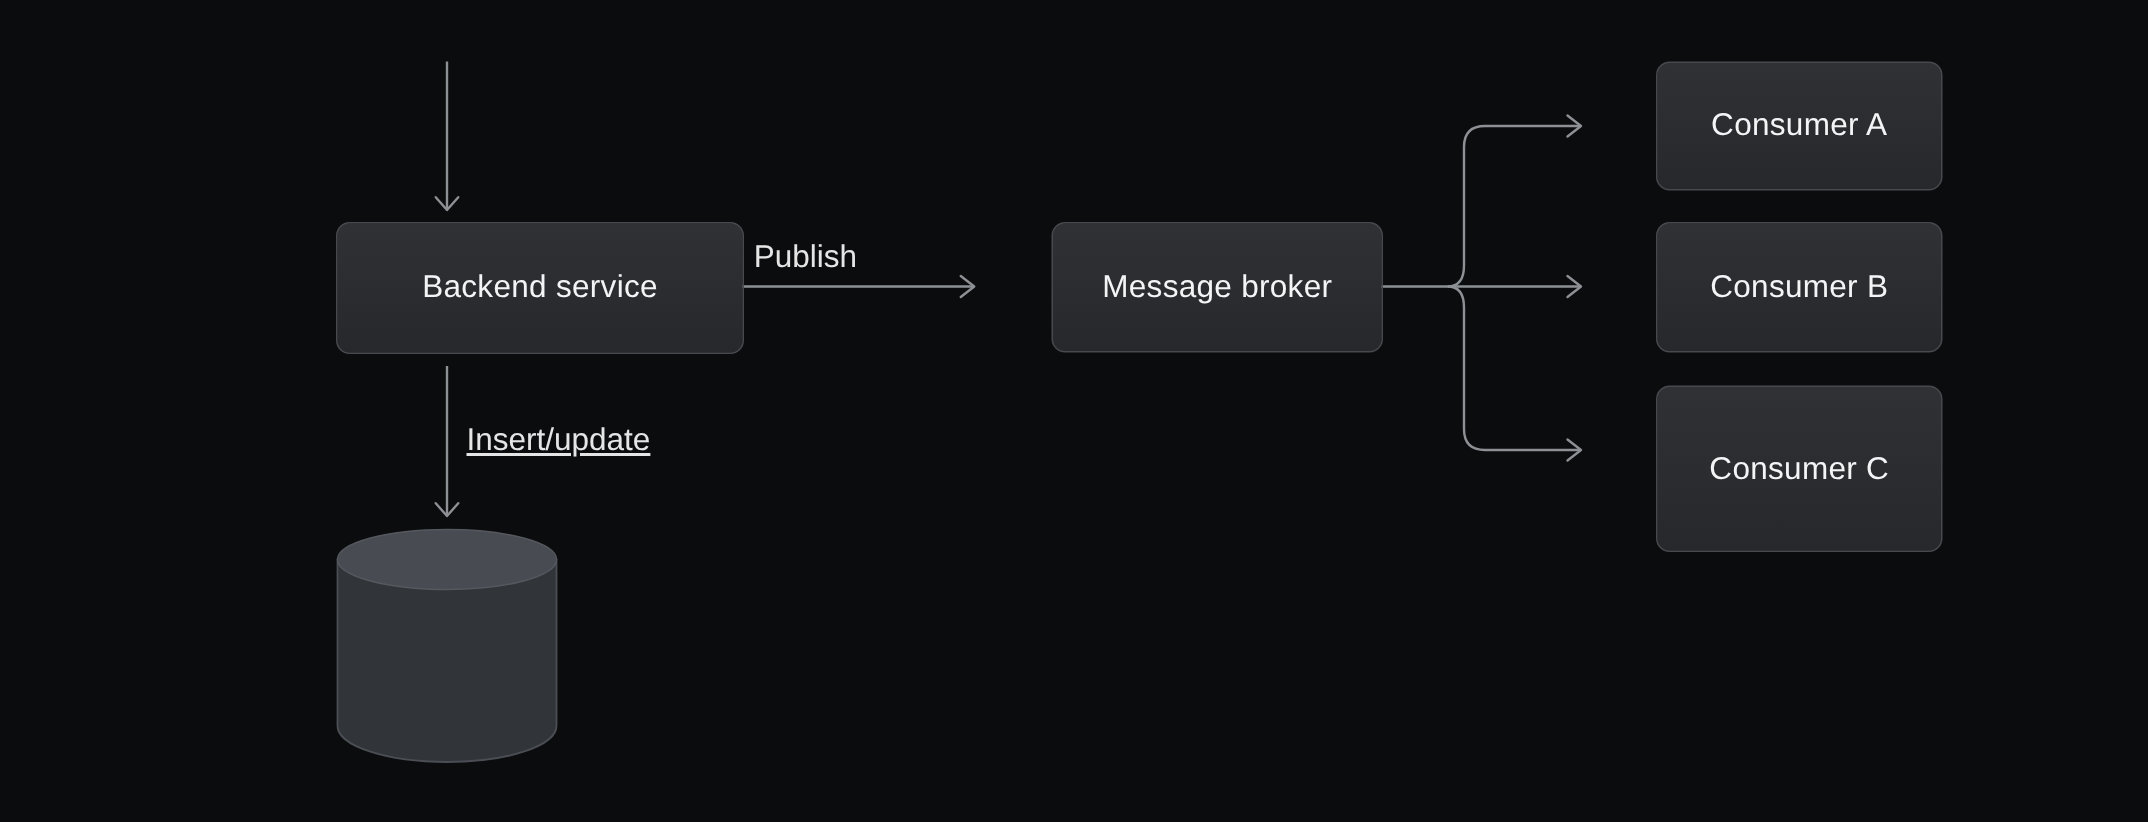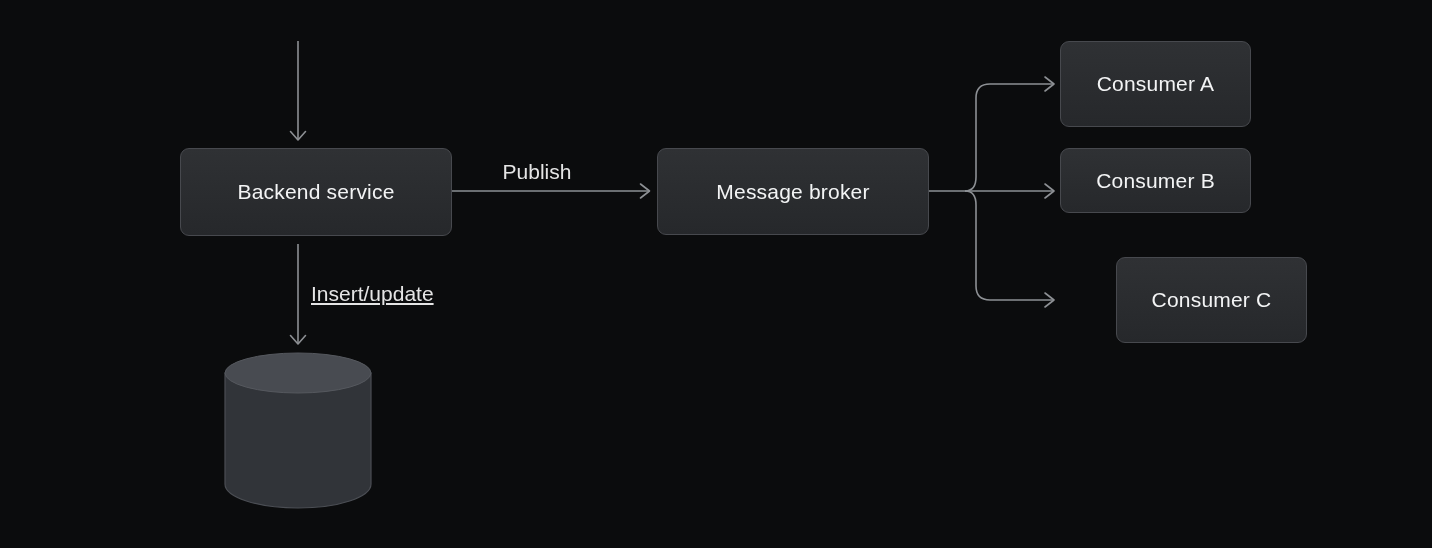--- a/index.html
+++ b/index.html
@@ -36,20 +36,21 @@
   }
   .node {
     position: absolute;
     box-sizing: border-box;
     background: linear-gradient(180deg, #2f3134 0%, #26282b 100%);
     border: 1px solid #47494e;
     border-radius: 9px;
     display: flex;
     align-items: center;
     justify-content: center;
+    margin-left: 44px;
   }
   .node-label {
     color: #f3f4f5;
     font-size: 21px;
     font-weight: 400;
     letter-spacing: 0.2px;
     white-space: nowrap;
   }
   .edge-label {
     position: absolute;
@@ -64,24 +65,24 @@
     top: 159px;
     width: 226px;
     text-align: center;
   }
   #edge-label-insert-update {
     left: 311px;
     top: 281px;
     text-decoration: underline;
   }
   #node-backend  { left: 180px;  top: 148px; width: 272px; height: 88px; }
-  #node-broker   { left: 657px;  top: 148px; width: 272px; height: 87px; }
+  #node-broker   { left: 657px;  top: 148px; width: 221px; height: 87px; }
   #node-consumer-a { left: 1060px; top: 41px;  width: 191px; height: 86px; }
-  #node-consumer-b { left: 1060px; top: 148px; width: 191px; height: 65px; }
-  #node-consumer-c { left: 1116px; top: 257px; width: 191px; height: 86px; text-align: right; }
+  #node-consumer-b { left: 1060px; top: 148px; width: 191px; height: 87px; }
+  #node-consumer-c { left: 1060px; top: 257px; width: 191px; height: 111px; text-align: right; }
 </style>
 </head>
 <body>
 
 <div id="canvas">
 
   <svg id="connector-layer" viewBox="0 0 1432 548" xmlns="http://www.w3.org/2000/svg">
 
     <path class="connector" d="M 298 41 V 139"></path>
     <path class="arrowhead" d="M 290.5 131.5 L 298 140 L 305.5 131.5"></path>

